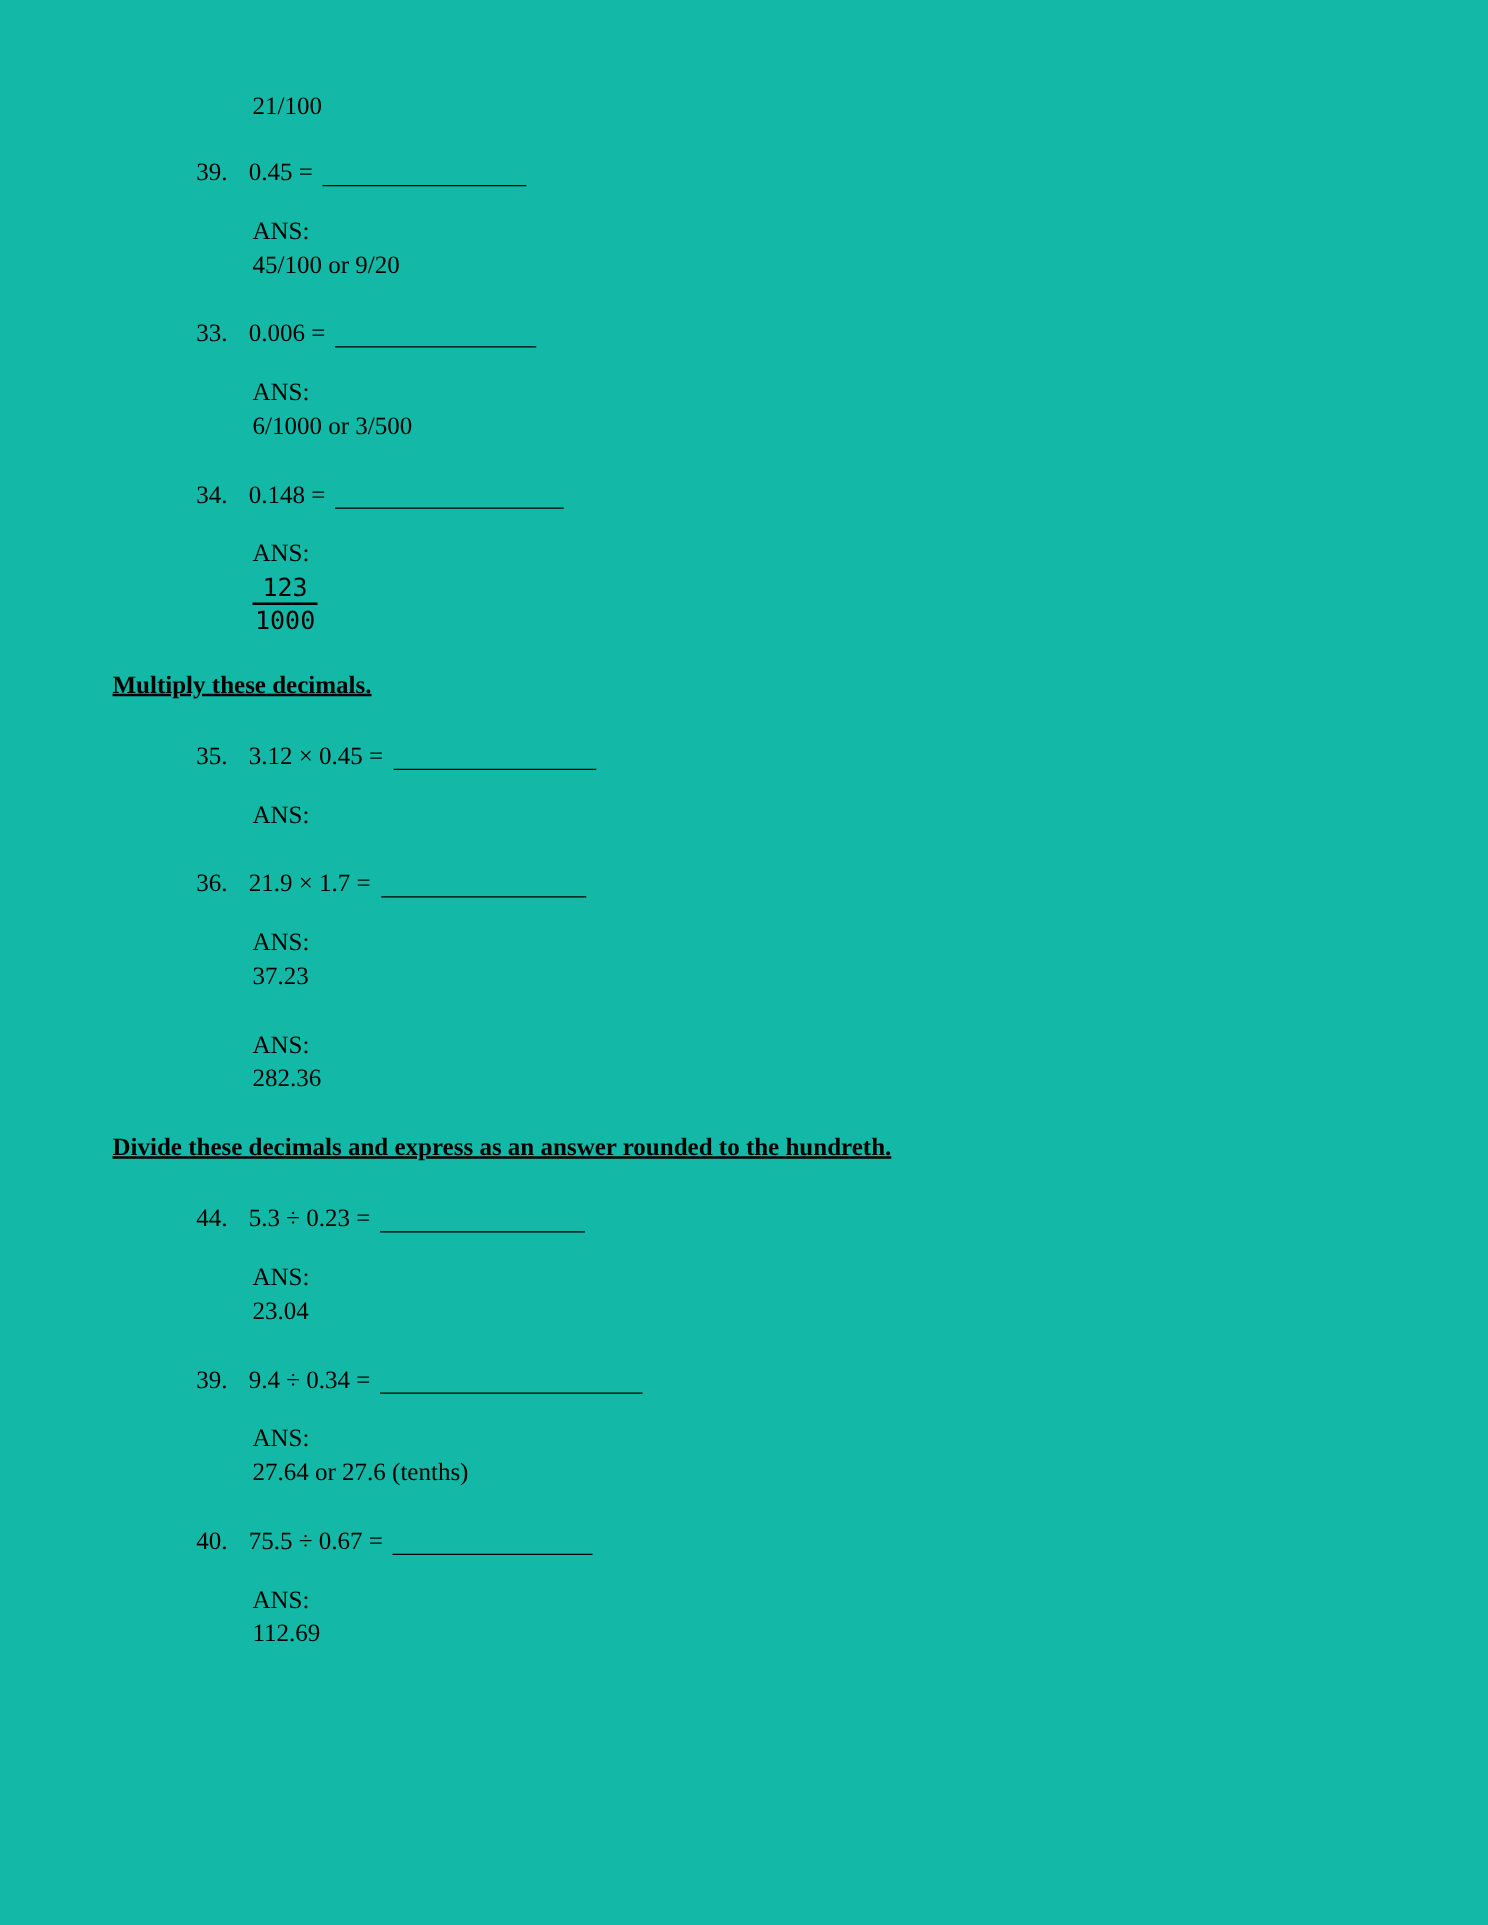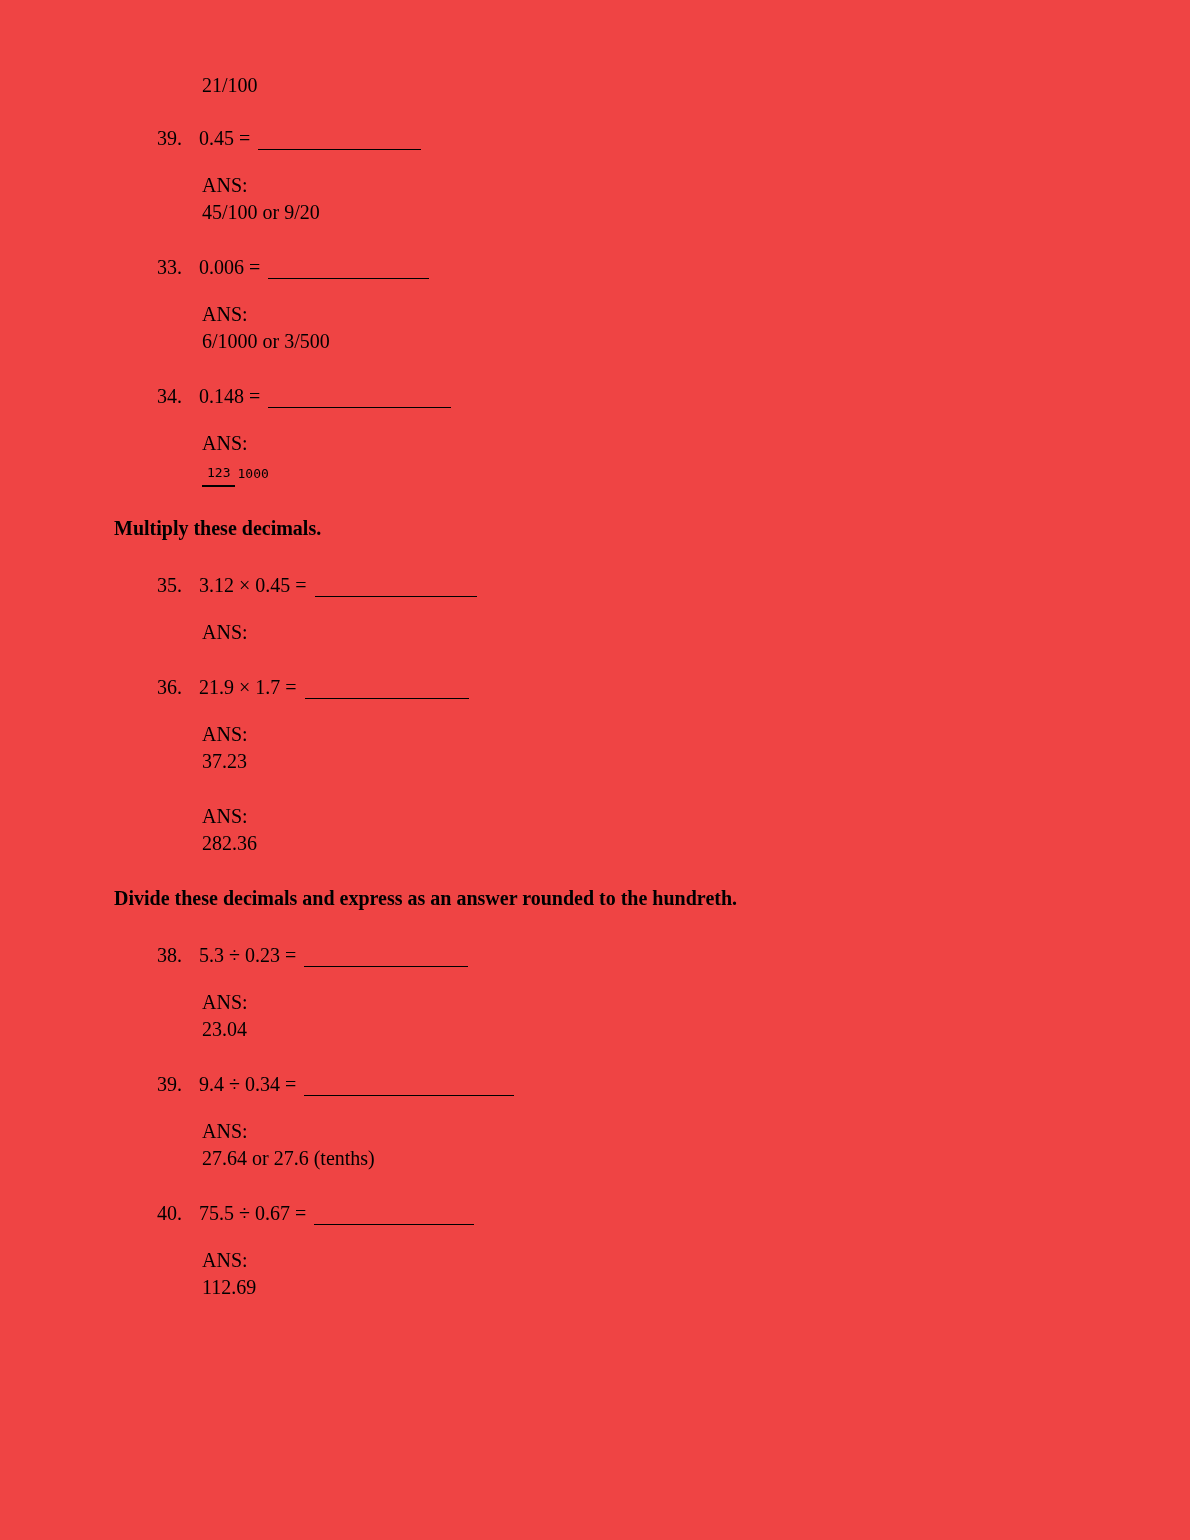--- a/index.html
+++ b/index.html
@@ -4,21 +4,21 @@
 <style>
   html, body {
     margin: 0;
     padding: 0;
     background: #ffffff;
   }
   .page {
     position: relative;
     width: 1190px;
     height: 1540px;
-    background: #ef4444;
+    background: #14b8a6;
     color: #000000;
     font-family: "Liberation Serif", serif;
     font-size: 20px;
     line-height: 27px;
     overflow: hidden;
     box-sizing: border-box;
     padding-top: 72px;
   }
   .lead-answer {
     margin-left: 202px;
@@ -38,29 +38,30 @@
     margin-left: 8px;
     border-bottom: 1.5px solid #000000;
     height: 18px;
     vertical-align: -5px;
   }
   .ans-block {
     margin-left: 202px;
     margin-bottom: 28px;
   }
   .section-header {
-    margin-left: 114px;
+    margin-left: 90px;
     margin-bottom: 30px;
     font-weight: bold;
+    text-decoration: underline;
   }
   .fraction {
     display: inline-flex;
-    flex-direction: row;
+    flex-direction: column;
     font-family: "DejaVu Sans Mono", monospace;
-    font-size: 13px;
+    font-size: 20px;
     line-height: 22px;
     text-align: center;
     margin-top: 2px;
   }
   .frac-num {
     border-bottom: 2px solid #000000;
     padding: 0 5px 1px 5px;
   }
   .frac-den {
     padding: 1px 2px 0 2px;
@@ -120,21 +121,21 @@
   </div>
 
   <div class="ans-block">
     <div>ANS:</div>
     <div>282.36</div>
   </div>
 
   <div class="section-header">Divide these decimals and express as an answer rounded to the hundreth.</div>
 
   <div class="q-line">
-    <span class="q-num">38.</span><span>5.3 ÷ 0.23 =</span><span class="blank" style="width:164px"></span>
+    <span class="q-num">44.</span><span>5.3 ÷ 0.23 =</span><span class="blank" style="width:164px"></span>
   </div>
   <div class="ans-block">
     <div>ANS:</div>
     <div>23.04</div>
   </div>
 
   <div class="q-line">
     <span class="q-num">39.</span><span>9.4 ÷ 0.34 =</span><span class="blank" style="width:210px"></span>
   </div>
   <div class="ans-block">

